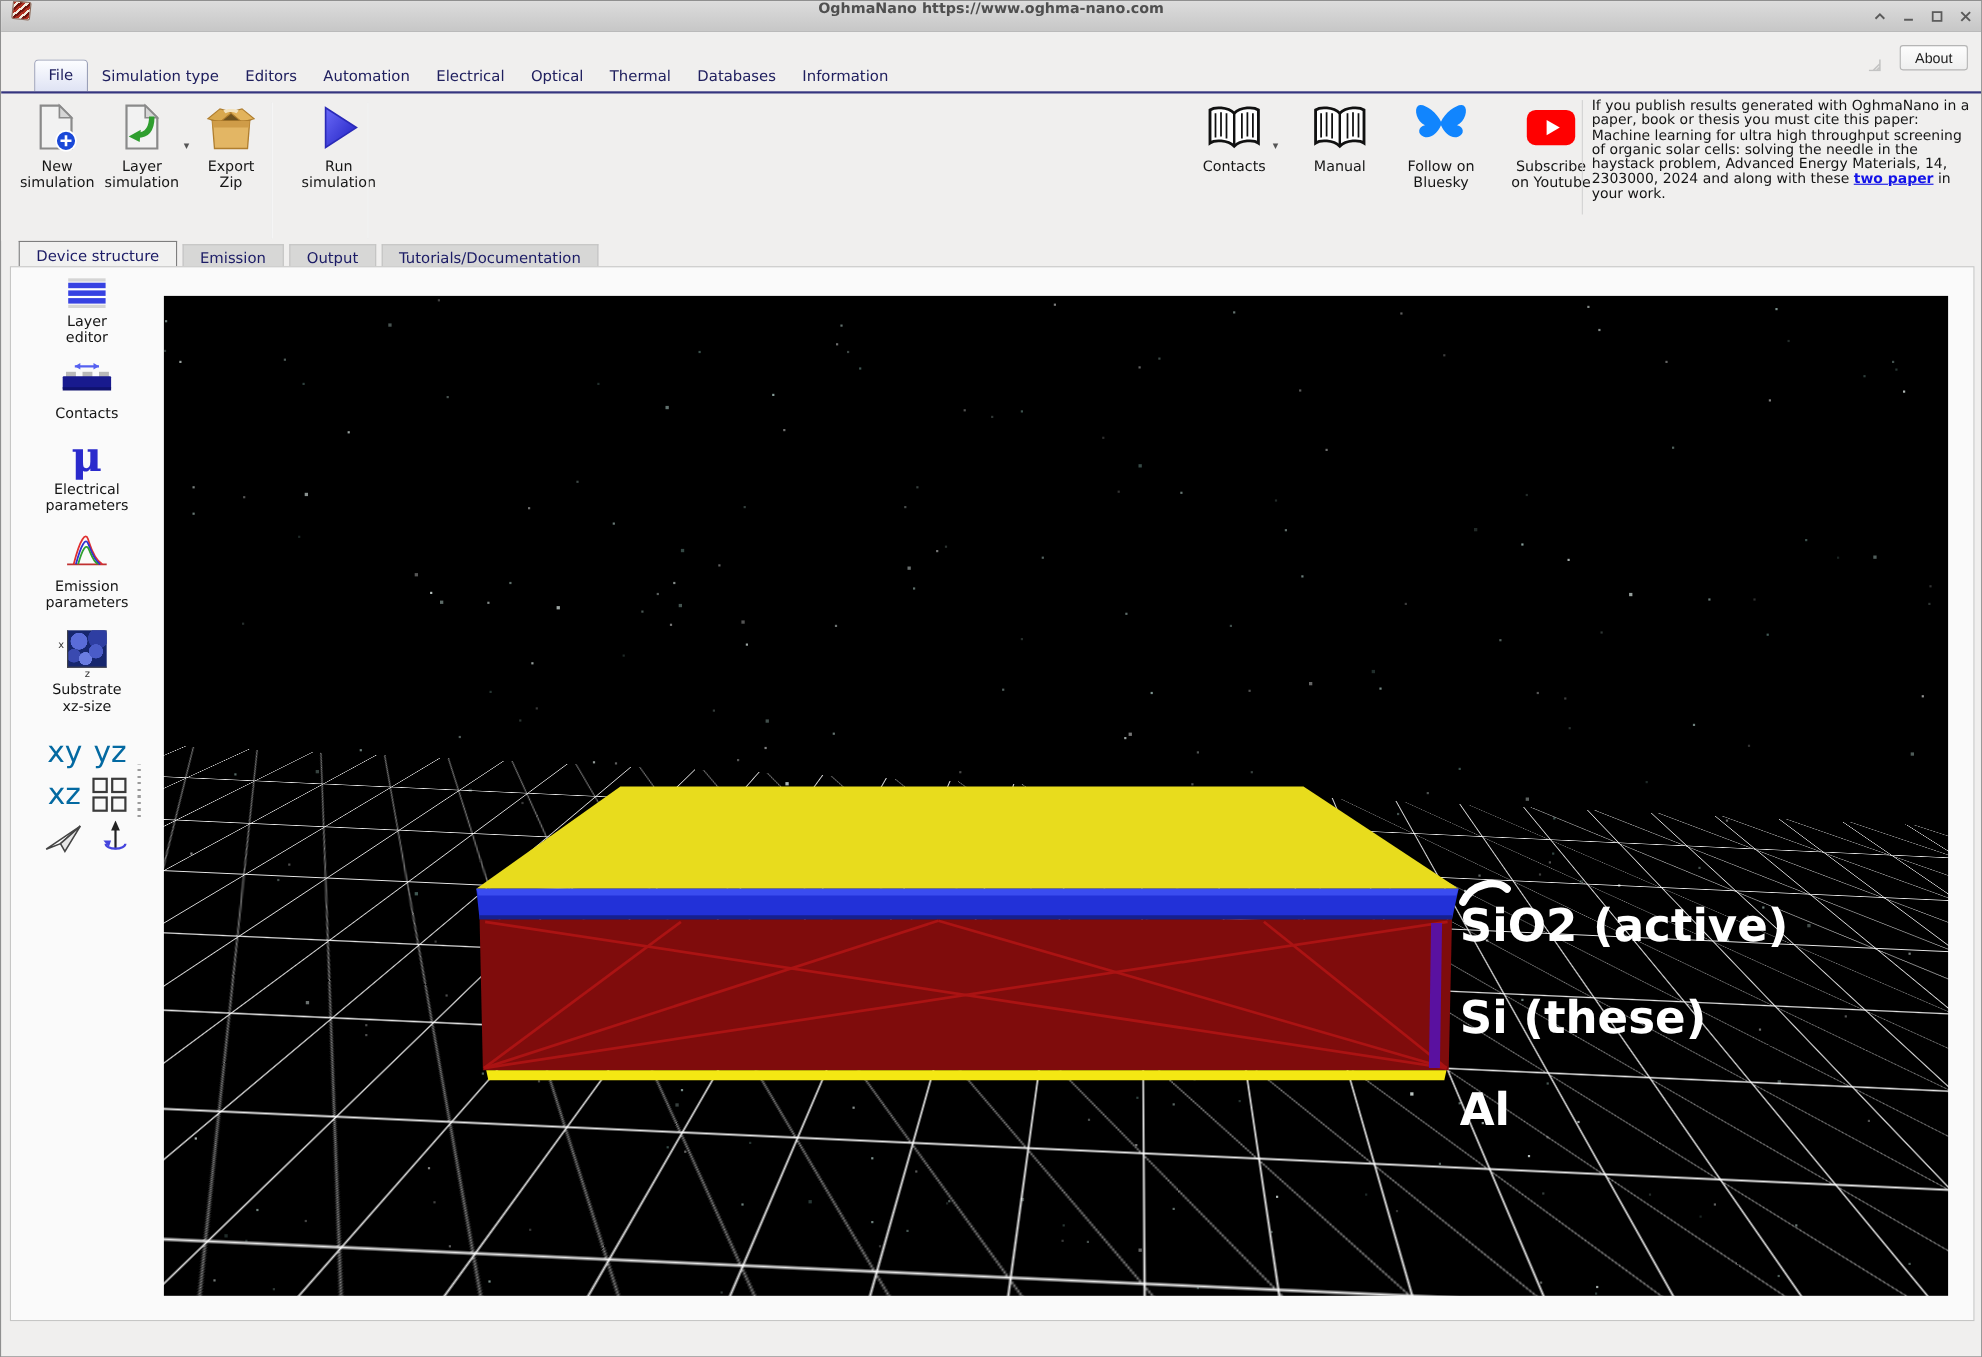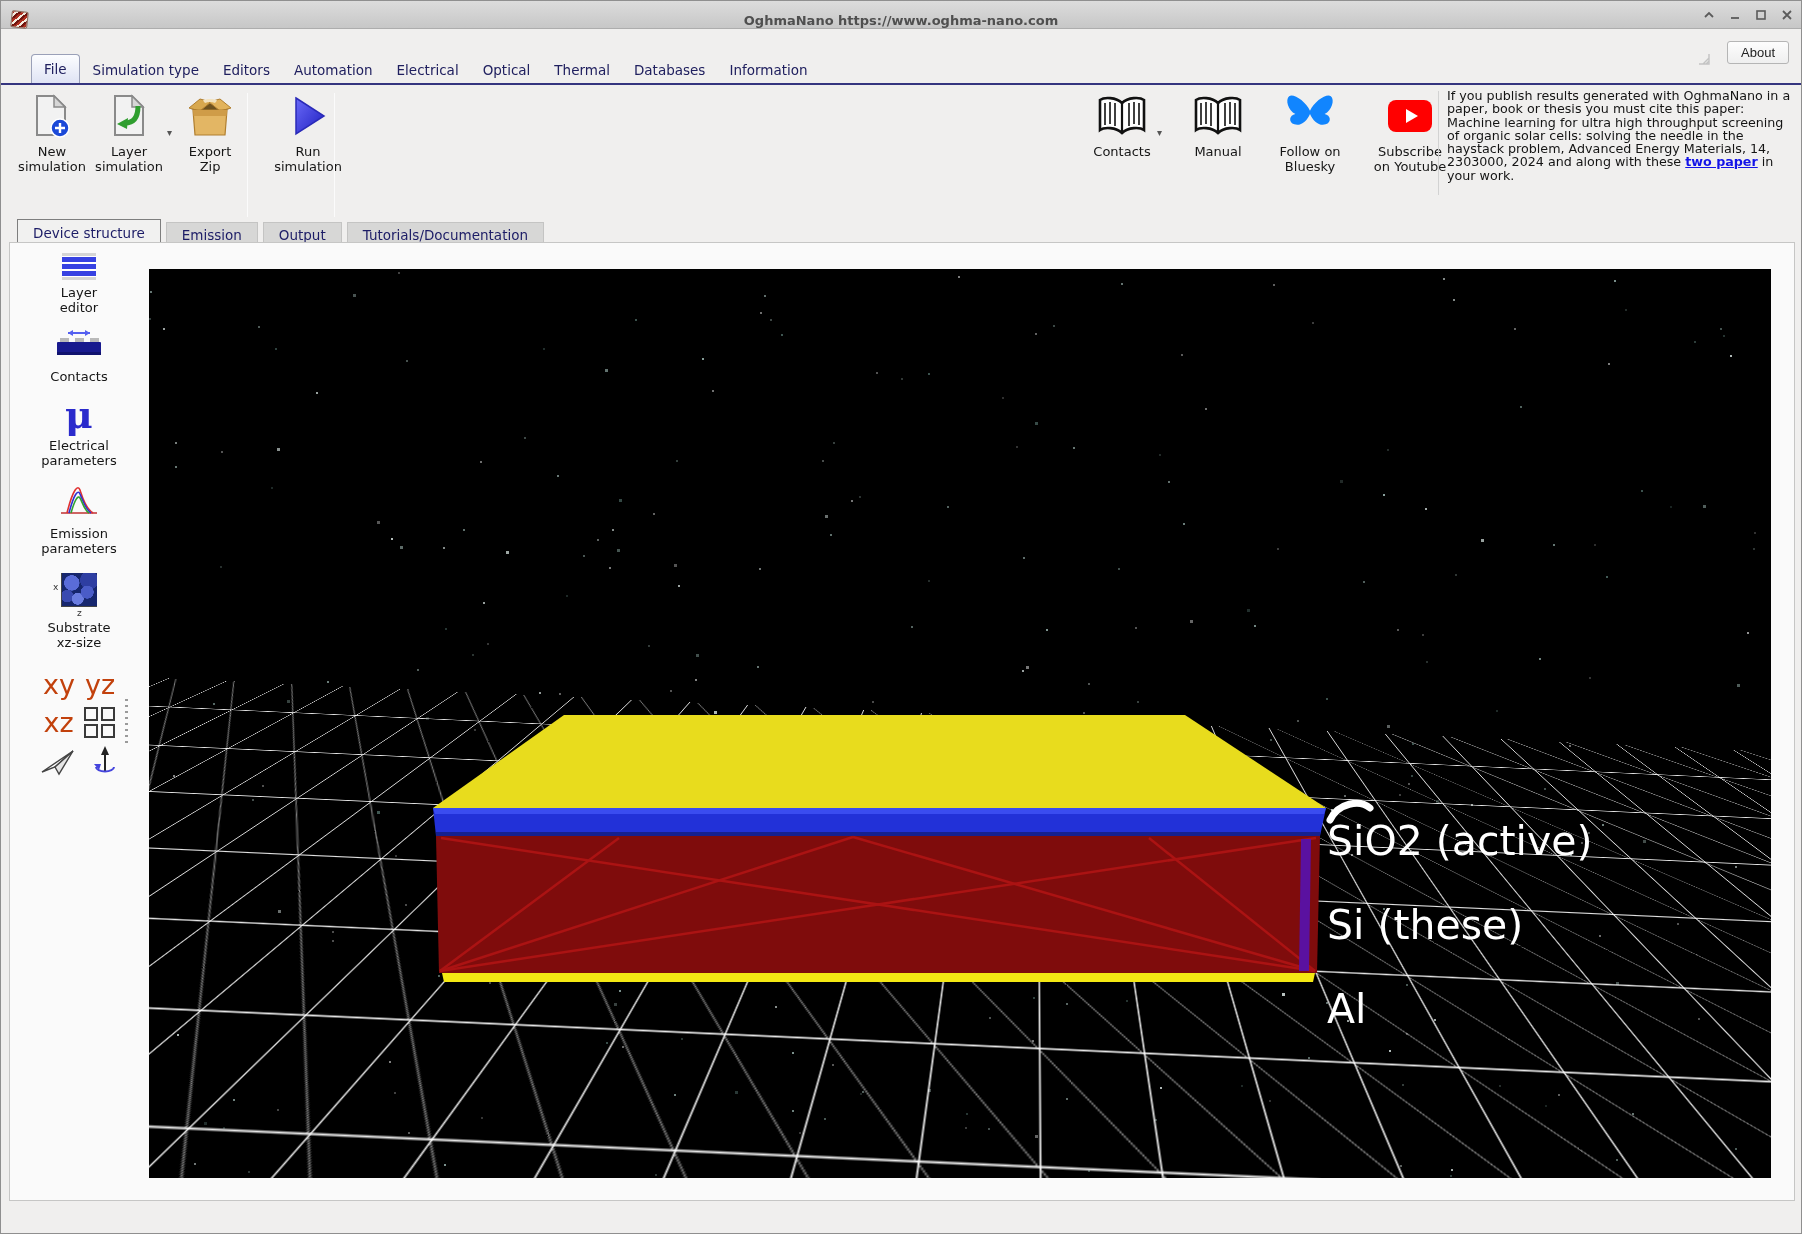--- a/index.html
+++ b/index.html
@@ -3,21 +3,21 @@
 <meta charset="utf-8">
 <style>
   html,body{margin:0;padding:0;background:#9a9a9a;}
   *{box-sizing:border-box;}
   .window{position:relative;width:1802px;height:1234px;background:#f0efee;border:1px solid #8f8f8f;
     overflow:hidden;font-family:"DejaVu Sans","Liberation Sans",sans-serif;color:#1a1a1a;}
 
   
   .titlebar{position:absolute;left:0;top:0;width:100%;height:28px;
     background:linear-gradient(#dcdcdc,#c7c7c7);border-bottom:1px solid #adadad;
-    display:flex;align-items:flex-end;}
+    display:flex;align-items:flex-start;}
   .app-logo{width:17px;height:17px;margin:0 8px 0 10px;border:1px solid #8a6a5a;border-radius:2px;
     background:repeating-linear-gradient(135deg,#b03020 0 2px,#f3ecdf 2px 4px,#70150e 4px 6px);
     transform:rotate(6deg);}
   .win-title{position:absolute;left:0;right:0;text-align:center;font-weight:bold;font-size:13px;color:#4f4f4f;}
   .win-controls{position:absolute;right:8px;top:0;height:28px;display:flex;align-items:center;gap:14px;}
   .win-controls svg{display:block;}
 
   
   .ribbon{position:absolute;left:0;top:28px;width:100%;height:190px;background:#f0efee;}
   .menu-row{position:absolute;left:30px;top:12px;height:42px;display:flex;align-items:flex-end;gap:2px;}
@@ -63,40 +63,40 @@
     border-left:1px solid #444;border-bottom:1px solid #444;background-color:#16266e;
     background-image:radial-gradient(circle at 28% 30%,#5a6cd8 0 22%,transparent 23%),
       radial-gradient(circle at 72% 58%,#4a5cc8 0 20%,transparent 21%),
       radial-gradient(circle at 45% 78%,#6a7ce0 0 18%,transparent 19%),
       radial-gradient(circle at 78% 22%,#2e3ea2 0 24%,transparent 25%),
       radial-gradient(circle at 15% 70%,#3a4ab0 0 16%,transparent 17%);}
   .ax-x{position:absolute;left:-9px;top:9px;font-size:9px;color:#333;}
   .ax-z{position:absolute;bottom:-12px;left:15px;font-size:9px;color:#333;}
   .views{display:flex;flex-direction:column;align-items:center;margin-top:8px;}
   .vrow{display:flex;align-items:center;gap:10px;margin-bottom:8px;}
-  .vtxt{font-size:27px;color:#c2410c;cursor:pointer;line-height:28px;}
+  .vtxt{font-size:27px;color:#0369a1;cursor:pointer;line-height:28px;}
   .ic-grid4{display:grid;grid-template-columns:14px 14px;grid-template-rows:14px 14px;gap:3px;cursor:pointer;}
   .ic-grid4 i{border:2px solid #3a3a3a;background:transparent;}
 
   .splitter{position:absolute;left:124px;top:694px;width:3px;height:48px;cursor:col-resize;
     background:repeating-linear-gradient(0deg,#9a9a9a 0 2px,transparent 2px 6px);}
 
   
   .viewport{position:absolute;left:148px;top:268px;width:1622px;height:909px;background:#000;overflow:hidden;cursor:grab;}
   #stars{position:absolute;left:0;top:0;width:100%;height:100%;}
   .grid-plane{position:absolute;left:-620px;top:448px;width:2860px;height:1500px;
     background-image:
       repeating-linear-gradient(0deg,rgba(255,255,255,.9) 0 1px,transparent 1px 58px),
       repeating-linear-gradient(90deg,rgba(255,255,255,.85) 0 1px,transparent 1px 58px),
       repeating-linear-gradient(45deg,rgba(255,255,255,.5) 0 1px,transparent 1px 41px);
     transform-origin:52% 0;
     transform:rotate(2.6deg) perspective(640px) rotateX(57.5deg);}
   .device-svg{position:absolute;left:0;top:0;}
   .scene-label{position:absolute;left:1178px;color:#fff;font-size:41px;line-height:44px;white-space:nowrap;
-    font-family:"DejaVu Sans","Liberation Sans",sans-serif;}
+    font-family:"DejaVu Sans","Liberation Sans",sans-serif;font-weight:bold;}
 
   
   .statusbar{position:absolute;left:0;top:1204px;width:100%;height:30px;background:#f0f0ef;
     border-top:1px solid #c9c9c9;font-size:15px;color:#222;padding:5px 0 0 10px;}
 </style>
 </head>
 <body>
 
 <div class="window">
 

